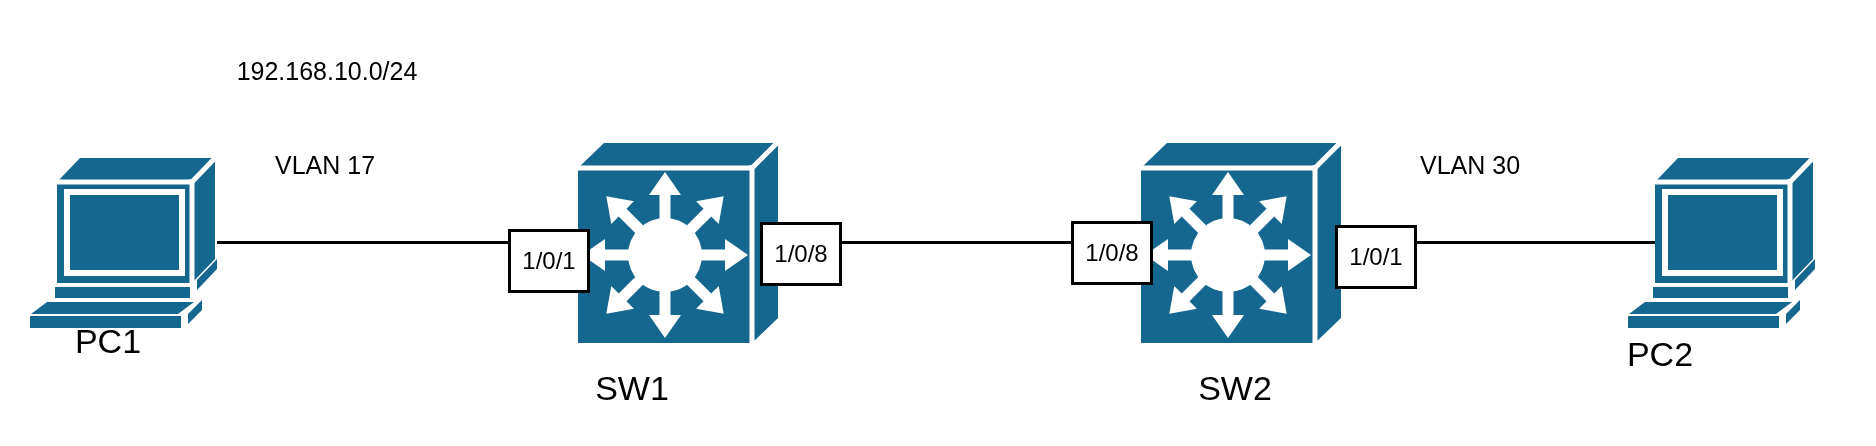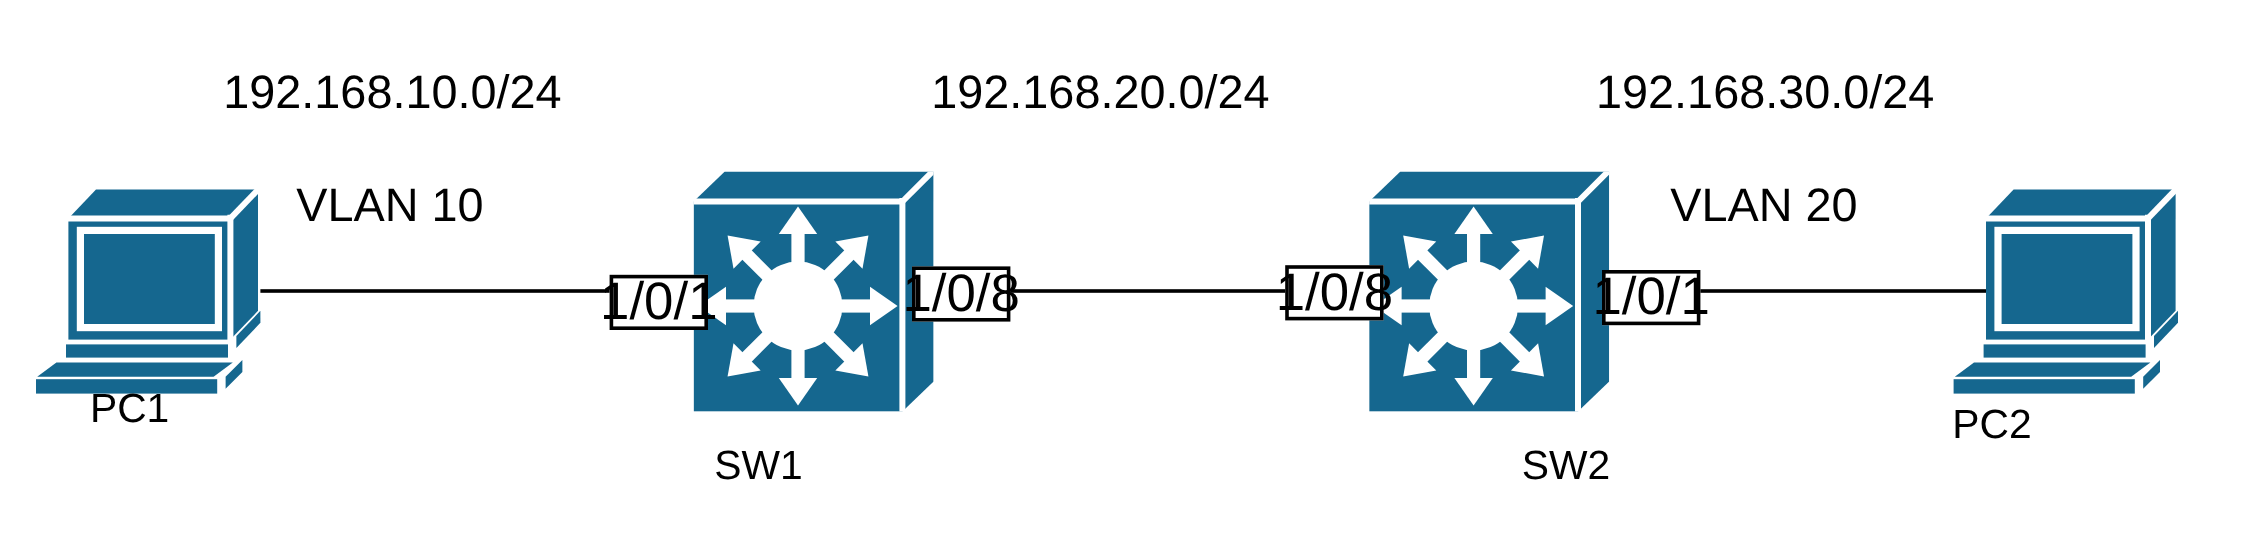--- a/index.html
+++ b/index.html
@@ -9,46 +9,46 @@
     width: 1876px;
     height: 446px;
     background: var(--bg);
     font-family: "Liberation Sans", sans-serif;
     color: var(--ink);
     overflow: hidden;
   }
   .lbl {
     position: absolute;
     transform: translateX(-50%);
-    font-size: 39px;
+    font-size: 25px;
     line-height: 1.05;
     white-space: nowrap;
     color: var(--ink);
     z-index: 2;
   }
   .dev-lbl { font-size: 34px; }
   .link {
     position: absolute;
     top: 241px;
     height: 3px;
     background: var(--ink);
     z-index: 0;
   }
   .dev { position: absolute; z-index: 1; }
   .port {
     position: absolute;
     box-sizing: border-box;
     width: 82px;
-    height: 46px;
+    height: 64px;
     background: #ffffff;
     border: 3px solid var(--ink);
     display: flex;
     align-items: center;
     justify-content: center;
-    font-size: 44px;
+    font-size: 24px;
     line-height: 1;
     z-index: 3;
     white-space: nowrap;
   }
   .f-accent { fill: var(--accent); }
   .f-white  { fill: #ffffff; }
   .s-white  { stroke: #ffffff; }
 </style>
 </head>
 <body>
@@ -99,25 +99,23 @@
       <polygon class="f-accent" points="19,146 166,146 150,158 3,158"></polygon>
       <rect class="f-accent" x="2" y="160" width="151" height="12"></rect>
       <polygon class="f-accent" points="160,168 160,158 174,144 174,154"></polygon>
     </g>
   </defs>
 </svg>
 
 <div class="canvas">
 
   <div class="lbl" style="left:327px;  top:58px">192.168.10.0/24</div>
-  <div class="lbl" style="left:917px;  top:58px">192.168.20.0/24</div>
-  <div class="lbl" style="left:1471px; top:58px">192.168.30.0/24</div>
 
-  <div class="lbl" style="left:325px;  top:152px">VLAN 10</div>
-  <div class="lbl" style="left:1470px; top:152px">VLAN 20</div>
+  <div class="lbl" style="left:325px;  top:152px">VLAN 17</div>
+  <div class="lbl" style="left:1470px; top:152px">VLAN 30</div>
 
   <div class="link" style="left:217px;  width:333px"></div>
   <div class="link" style="left:810px;  width:290px"></div>
   <div class="link" style="left:1380px; width:280px"></div>
 
   <svg class="dev" style="left:28px;   top:156px" width="190" height="175" viewBox="0 0 190 175">
       <use href="#sym-pc"></use>
     </svg>
   <svg class="dev" style="left:578px;  top:143px" width="200" height="200" viewBox="0 0 200 200">
       <use href="#sym-switch"></use>
@@ -129,16 +127,16 @@
       <use href="#sym-pc"></use>
     </svg>
 
   <div class="port" style="left:508px;  top:229px">1/0/1</div>
   <div class="port" style="left:760px;  top:222px">1/0/8</div>
   <div class="port" style="left:1071px; top:221px">1/0/8</div>
   <div class="port" style="left:1335px; top:225px">1/0/1</div>
 
   <div class="lbl dev-lbl" style="left:108px;  top:324px">PC1</div>
   <div class="lbl dev-lbl" style="left:632px;  top:371px">SW1</div>
-  <div class="lbl dev-lbl" style="left:1305px; top:371px">SW2</div>
+  <div class="lbl dev-lbl" style="left:1235px; top:371px">SW2</div>
   <div class="lbl dev-lbl" style="left:1660px; top:337px">PC2</div>
 
 </div>
 
 </body></html>

